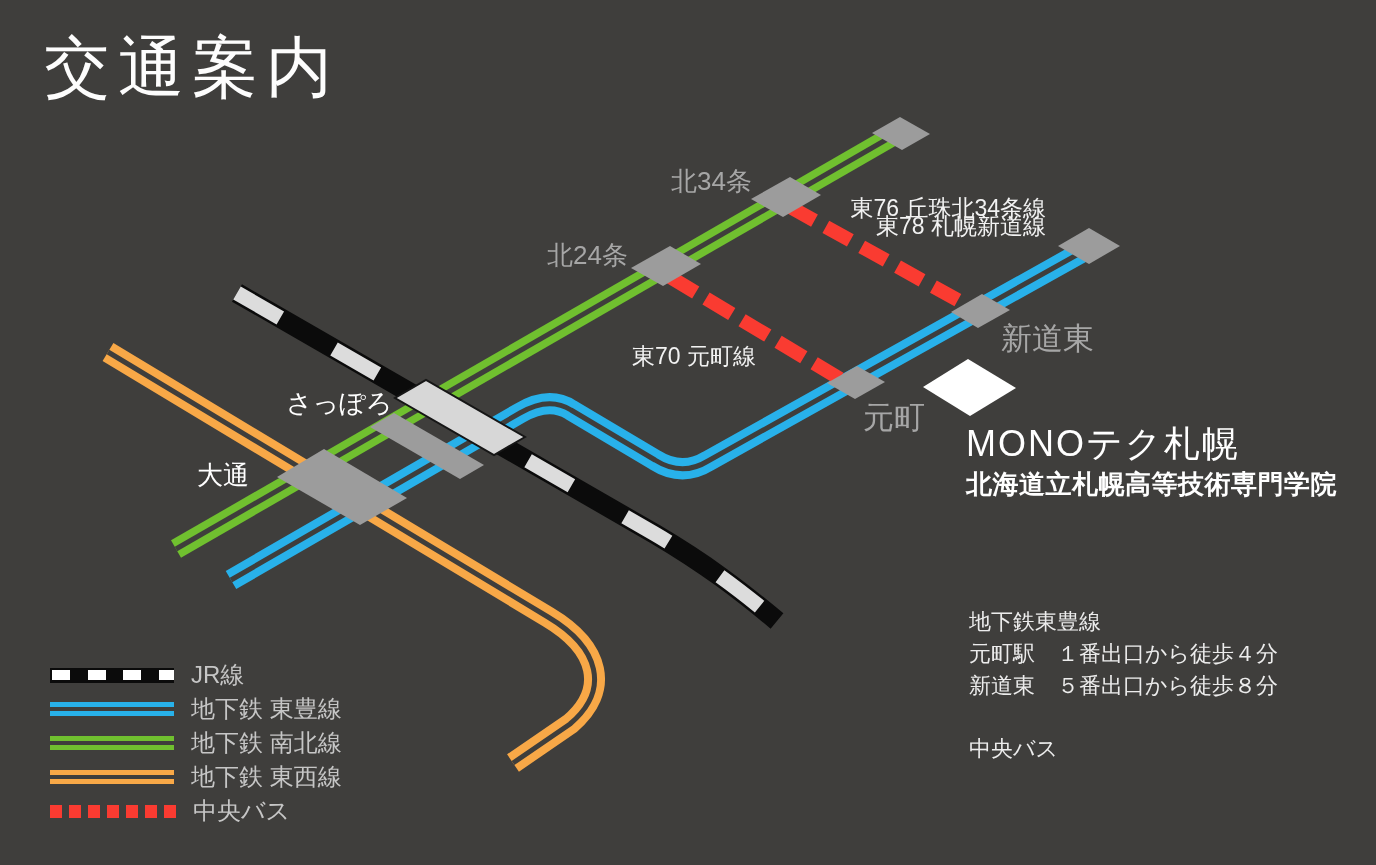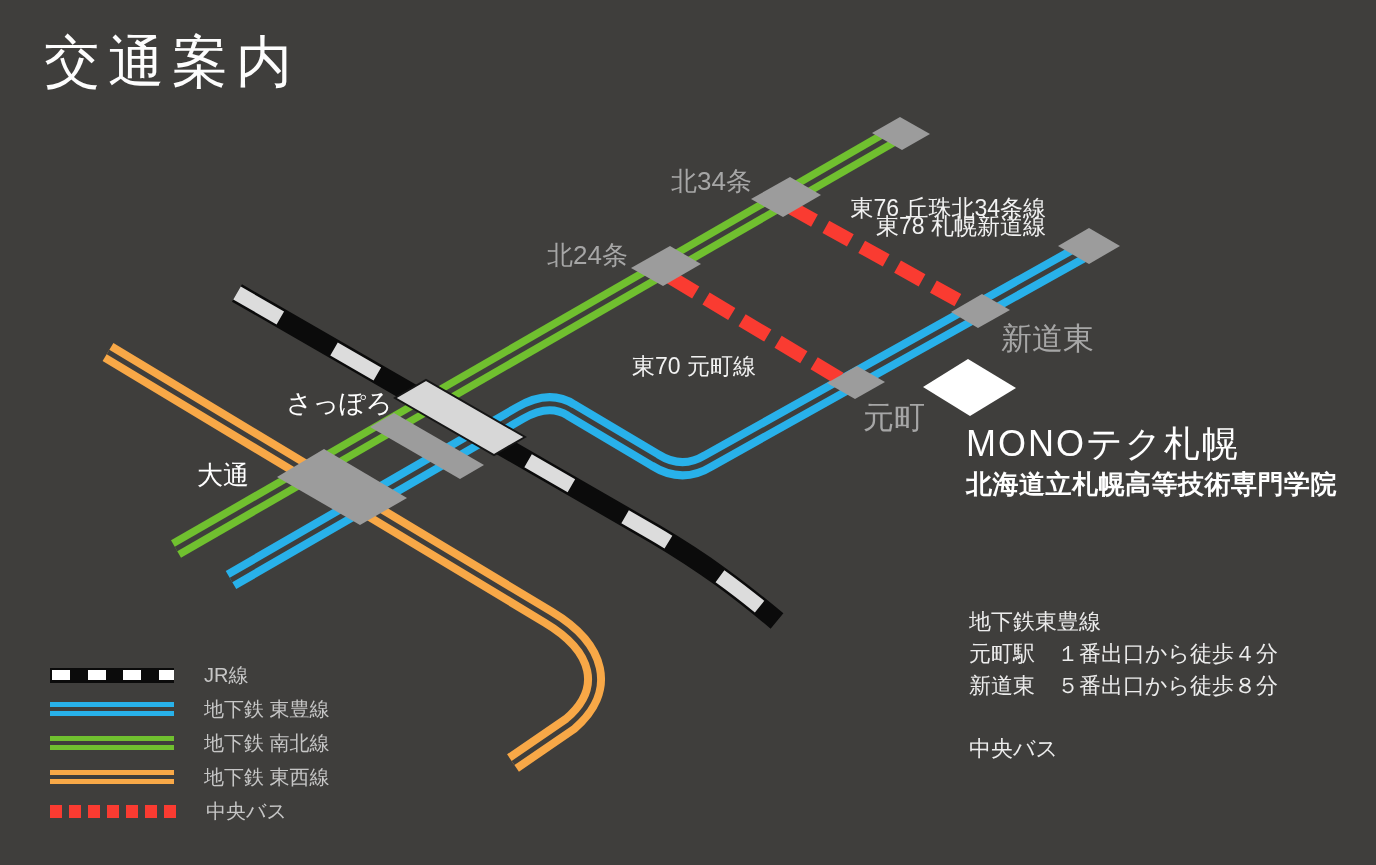--- a/index.html
+++ b/index.html
@@ -4,38 +4,38 @@
 <style>
   html,body{margin:0;padding:0;background:#2b2b2a;}
   .stage{
     position:relative;width:1376px;height:865px;overflow:hidden;
     background:#3f3e3c;
     font-family:"Liberation Sans","DejaVu Sans",sans-serif;
   }
   .map-svg{position:absolute;left:0;top:0;}
   .page-title{
     position:absolute;left:44px;top:30px;
-    font-size:56px;font-weight:400;letter-spacing:8px;color:#fdfdfd;line-height:1.15;
+    font-size:66px;font-weight:400;letter-spacing:8px;color:#fdfdfd;line-height:1.15;
   }
   .station-label{position:absolute;color:#a6a6a6;font-size:26px;white-space:nowrap;}
   .station-label.major{color:#ffffff;}
   .station-label.small{font-size:31px;}
   .bus-label{position:absolute;color:#f2f2f2;font-size:23px;white-space:nowrap;}
   .bus-label.right{}
   .dest-name{
     position:absolute;left:966px;top:420px;
     color:#ffffff;font-size:36px;letter-spacing:2px;white-space:nowrap;
   }
   .dest-sub{
     position:absolute;left:966px;top:467px;
     color:#ffffff;font-size:26px;font-weight:bold;letter-spacing:0.5px;white-space:nowrap;
   }
   .legend{position:absolute;left:50px;top:658px;}
   .legend-row{display:flex;align-items:center;height:34px;}
-  .legend-label{margin-left:30px;color:#c6c6c6;font-size:20px;white-space:nowrap;}
+  .legend-label{margin-left:17px;color:#c6c6c6;font-size:24px;white-space:nowrap;}
   .sw{width:124px;flex:none;}
   .sw-jr{height:15px;background:#0b0b0b;display:flex;align-items:center;}
   .sw-jr-dashes{
     display:block;width:100%;height:10px;
     background:repeating-linear-gradient(90deg,transparent 0 2px,#ffffff 2px 20px,transparent 20px 35.5px);
   }
   .sw-sub{height:14px;box-sizing:border-box;border-top:5px solid var(--c);border-bottom:5px solid var(--c);}
   .sw-bus{height:13px;width:126px;background:repeating-linear-gradient(90deg,#fa3b31 0 12px,transparent 12px 19px);}
   .info-block{position:absolute;left:969px;color:#ececec;font-size:22px;}
   .info-line{height:32px;line-height:32px;white-space:nowrap;}
@@ -80,21 +80,21 @@
 
   <div class="station-label" style="left:671px;top:164px;">北34条</div>
   <div class="station-label" style="left:547px;top:238px;">北24条</div>
   <div class="station-label major" style="left:286px;top:386px;">さっぽろ</div>
   <div class="station-label major" style="left:197px;top:458px;">大通</div>
   <div class="station-label small" style="left:863px;top:397px;">元町</div>
   <div class="station-label small" style="left:1001px;top:318px;">新道東</div>
 
   <div class="bus-label right" style="right:330px;top:193px;">東76 丘珠北34条線</div>
   <div class="bus-label right" style="right:330px;top:211px;">東78 札幌新道線</div>
-  <div class="bus-label" style="left:632px;top:351px;">東70 元町線</div>
+  <div class="bus-label" style="left:632px;top:341px;">東70 元町線</div>
 
   <div class="dest-name">MONOテク札幌</div>
   <div class="dest-sub">北海道立札幌高等技術専門学院</div>
 
   <div class="legend">
     <div class="legend-row">
       <span class="sw sw-jr">
           <span class="sw-jr-dashes"></span>
         </span>
       <span class="legend-label">JR線</span>

